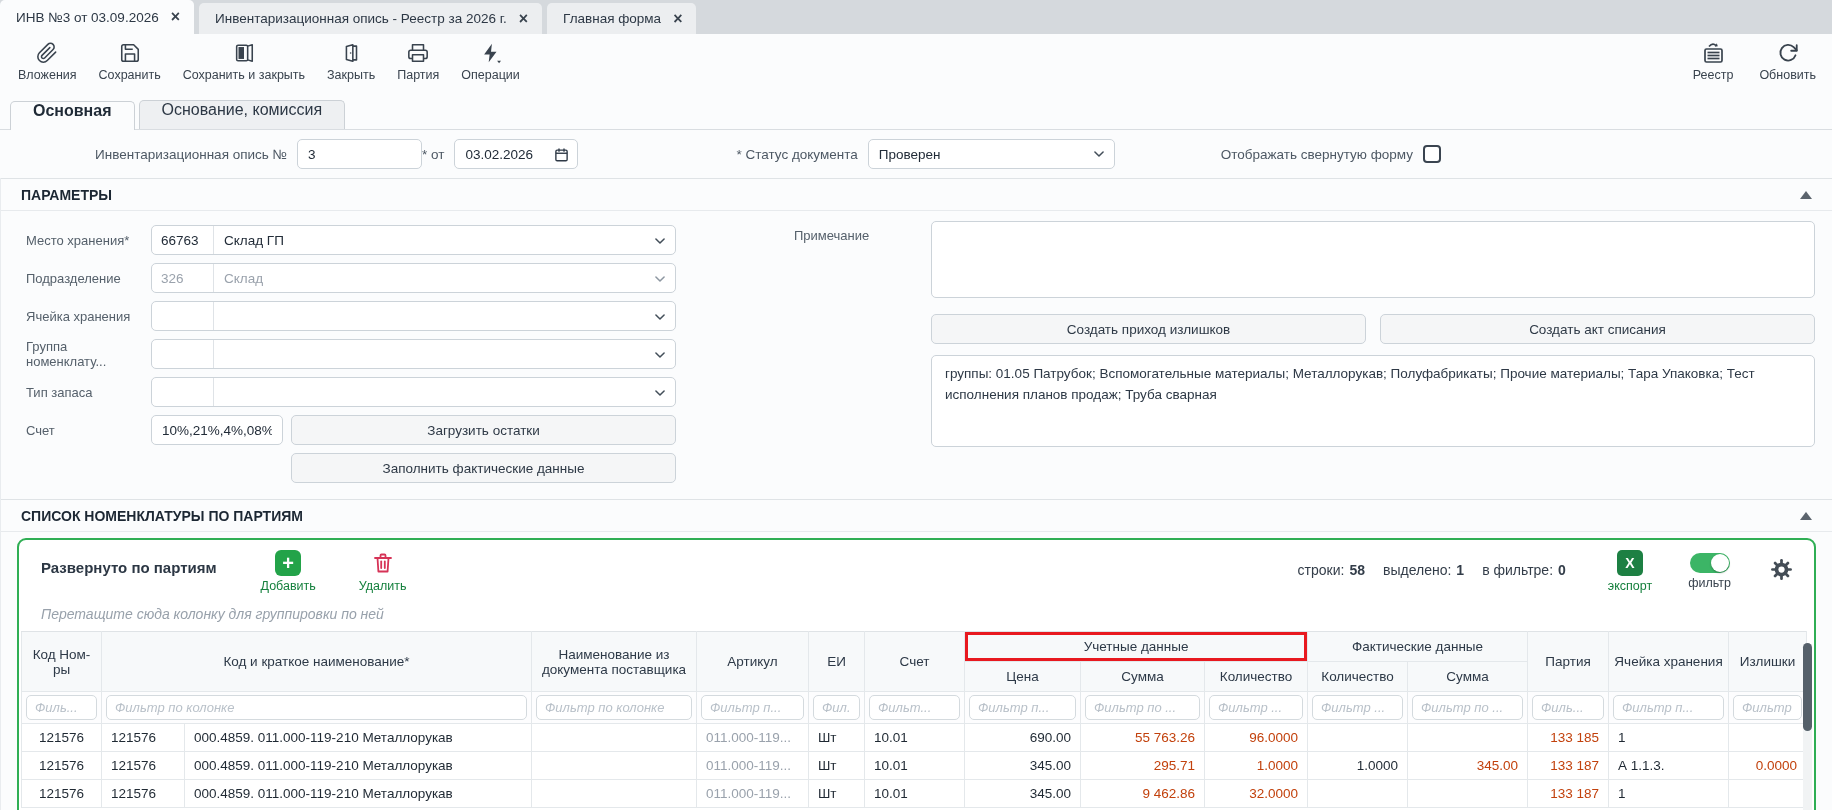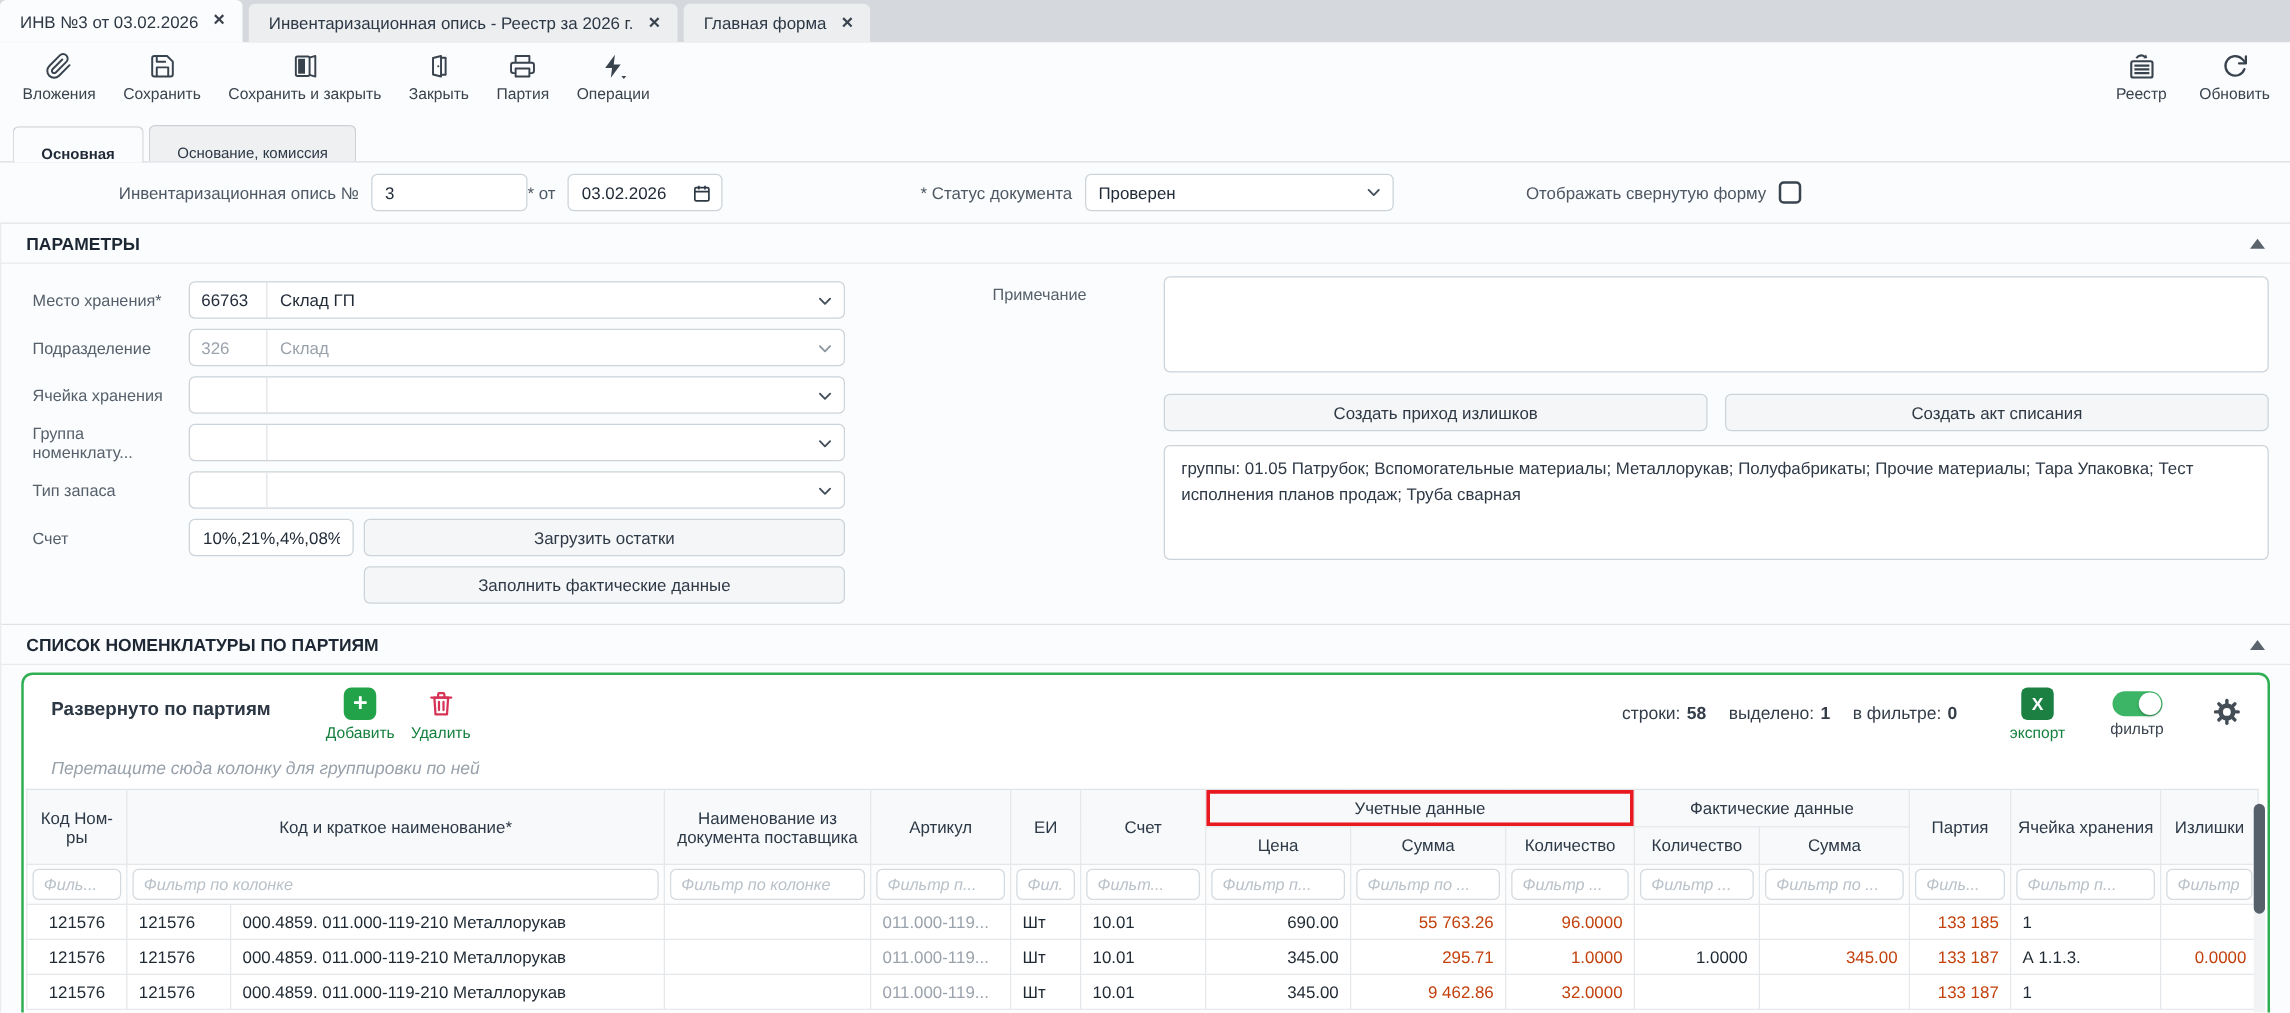--- a/index.html
+++ b/index.html
@@ -17,21 +17,21 @@
   
   .toolbar { height:58px; display:flex; align-items:flex-start; padding:7px 16px 0 18px; background:#fbfcfd; }
   .tbtn { display:flex; flex-direction:column; align-items:center; margin-right:22px; cursor:pointer; }
   .tbtn .tlabel { font-size:12.5px; color:#39434e; margin-top:3px; white-space:nowrap; }
   .ticon { height:24px; display:flex; align-items:center; }
   .tright { margin-left:auto; display:flex; }
   .tright .tbtn { margin-right:0; margin-left:26px; }
 
   
   .subtabs { display:flex; gap:4px; padding:8px 0 0 10px; border-bottom:1px solid #d9dde1; }
-  .stab { height:29px; display:flex; align-items:flex-end; padding:0 22px; font-size:12px;
+  .stab { height:29px; display:flex; align-items:flex-start; padding:0 22px; font-size:16px;
     background:#eef0f2; border:1px solid #ccd1d6; border-bottom:none; border-radius:5px 5px 0 0; cursor:pointer; }
   .stab.active { background:#fbfcfd; font-weight:700; color:#1f2a36; position:relative; top:1px; }
 
   
   .form-row { display:flex; align-items:center; height:48px; font-size:13.5px; color:#4d5864; }
   .inp { height:30px; border:1px solid #ccd3d9; border-radius:5px; background:#fff;
     font-size:13.5px; color:#222c38; padding:0 10px; font-family:inherit; }
   .fr-label1 { margin-left:95px; }
   .fr-num { width:125px; margin-left:10px; }
   .fr-label2 { }
@@ -76,21 +76,21 @@
   .groups-box { margin-top:11px; border:1px solid #ccd3d9; border-radius:5px; background:#fff;
     padding:8px 13px; font-size:13.5px; color:#2e3946; line-height:1.55; height:92px; }
 
   
   .grid-container { margin:6px 16px 0 16px; border:2px solid #2fae54; border-radius:9px;
     position:relative; height:420px; background:#fff; overflow:hidden; }
   .gt { display:flex; align-items:flex-start; padding:10px 20px 0 22px; }
   .gt-mode { font-weight:700; font-size:15px; color:#2c3744; margin-top:9px; }
   .gt-btn { display:flex; flex-direction:column; align-items:center; cursor:pointer; }
   .gt-add { margin-left:44px; }
-  .gt-del { margin-left:13px; }
+  .gt-del { margin-left:43px; }
   .gt-btn .glabel { font-size:12.5px; color:#15803d; margin-top:3px; }
   .plus-icon { width:26px; height:26px; background:#23a349; border-radius:6px; color:#fff;
     font-size:20px; font-weight:bold; display:flex; align-items:center; justify-content:center; line-height:1; }
   .gt-right { margin-left:auto; display:flex; align-items:flex-start; }
   .counts { display:flex; gap:18px; font-size:14px; color:#333d49; margin-top:12px; }
   .counts b { margin-left:5px; }
   .excel-btn { margin-left:42px; }
   .excel-icon { width:26px; height:26px; background:#1d8043; border-radius:5px; color:#fff;
     font-size:14px; font-weight:bold; display:flex; align-items:center; justify-content:center; }
   .toggle-wrap { margin-left:36px; display:flex; flex-direction:column; align-items:center; cursor:pointer; }
@@ -122,21 +122,21 @@
   .vscroll { position:absolute; top:103px; bottom:2px; right:2px; width:9px; background:#f1f3f4; border-radius:5px; }
   .vthumb { position:absolute; top:0; width:9px; height:88px; background:#55606a; border-radius:5px; }
 
   svg { display:block; }
 </style>
 </head>
 <body>
 
 <div class="tabbar">
   <div class="wtab active">
-    <span>ИНВ №3 от 03.02.2026</span>
+    <span>ИНВ №3 от 03.09.2026</span>
     <span class="wtab-close">×</span>
   </div>
   <div class="wtab">
     <span>Инвентаризационная опись - Реестр за 2026 г.</span>
     <span class="wtab-close">×</span>
   </div>
   <div class="wtab">
     <span>Главная форма</span>
     <span class="wtab-close">×</span>
   </div>

